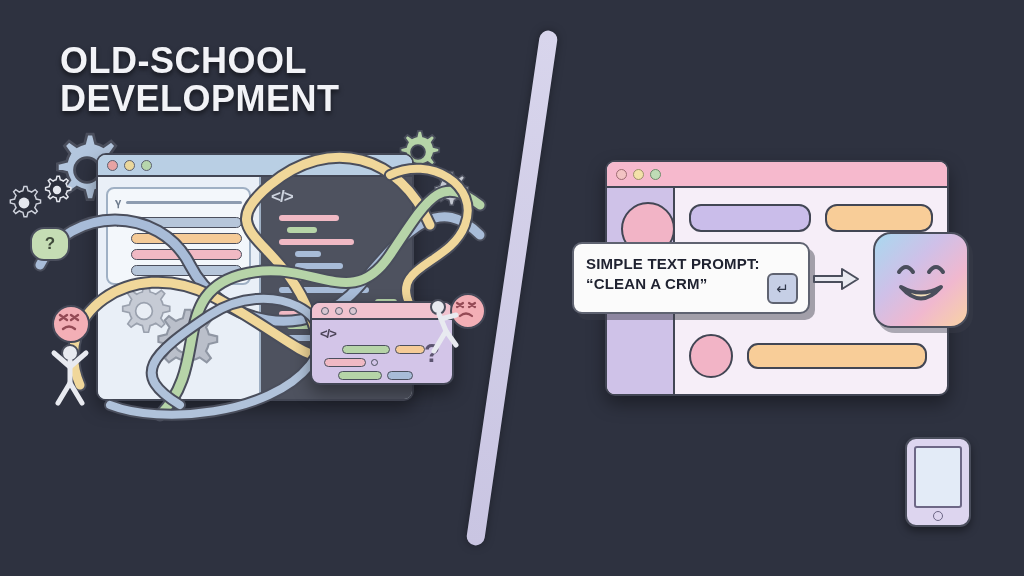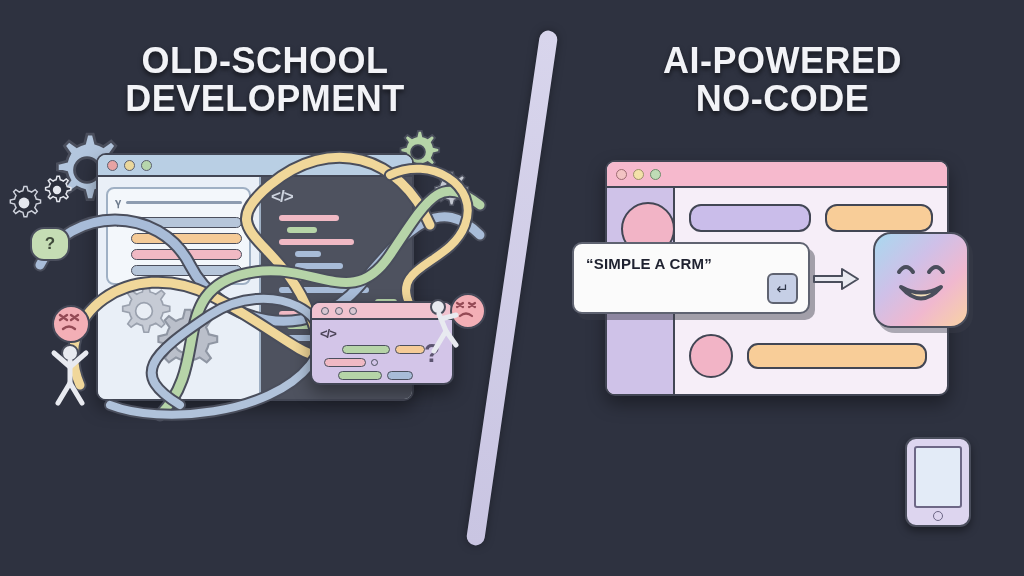--- a/index.html
+++ b/index.html
@@ -6,21 +6,21 @@
   body{
     width:1024px;height:576px;overflow:hidden;
     background:#2e3240;
     font-family:"Liberation Sans", sans-serif;
     position:relative;
   }
   #stage{position:absolute;inset:0;width:1024px;height:576px;}
 
   
   .heading{
-    position:absolute;text-align:center;
+    position:absolute;
     color:#f2f3f7;font-weight:700;letter-spacing:.5px;
     line-height:1.06;
     text-shadow:0 3px 5px rgba(0,0,0,.55);
     white-space:pre-line;
   }
   #head-left{left:60px;top:42px;width:410px;font-size:36px;}
   #head-right{left:585px;top:42px;width:395px;font-size:36px;}
 
   .caption{
     position:absolute;text-align:center;
@@ -236,21 +236,22 @@
             <span style="width:40px;height:40px;border-radius:50%;background:#f2b4c6;border:2px solid #424654;display:block;"></span>
             <span class="pill" style="width:176px;height:22px;border-radius:11px;background:#f8cd98;border:2px solid #424654;"></span>
           </div>
         </div>
       </div>
     </div>
 
     <div style="position:absolute;left:-8px;top:92px;width:238px;height:72px;background:#fbfbfb;
                 border:2px solid #5f6371;border-radius:10px;box-shadow:5px 6px 0 rgba(60,63,74,.45);
                 padding:10px 12px;box-sizing:border-box;">
-      <div style="color:#1f2230;font-size:15px;font-weight:700;letter-spacing:.2px;line-height:1.35;">“SIMPLE A CRM”</div>
+      <div style="color:#1f2230;font-size:15px;font-weight:700;letter-spacing:.2px;line-height:1.35;">SIMPLE TEXT PROMPT:</div>
+      <div style="color:#1f2230;font-size:15px;font-weight:700;letter-spacing:.2px;line-height:1.35;">“CLEAN A CRM”</div>
       <div style="position:absolute;right:10px;bottom:8px;width:27px;height:27px;border-radius:6px;
                   background:#c6cfe6;border:2px solid #5f6371;display:flex;align-items:center;justify-content:center;">
         <span style="color:#31384b;font-size:15px;line-height:1;">↵</span>
       </div>
     </div>
 
     <svg style="position:absolute;left:232px;top:115px;" width="48" height="28" viewBox="0 0 48 28">
       <path d="M2 11 L30 11 L30 4 L46 14 L30 24 L30 17 L2 17 Z" fill="#e9eaf1" stroke="#4a4e5c" stroke-width="2" stroke-linejoin="round"></path>
     </svg>
 
@@ -260,22 +261,20 @@
       <svg width="92" height="92" viewBox="0 0 92 92">
         <path d="M24 38 Q31 28 38 38" stroke="#4a4e5c" stroke-width="4" fill="none" stroke-linecap="round"></path>
         <path d="M54 38 Q61 28 68 38" stroke="#4a4e5c" stroke-width="4" fill="none" stroke-linecap="round"></path>
         <path d="M26 53 Q46 76 66 53 Q46 64 26 53 Z" fill="#f6e2bb" stroke="#4a4e5c" stroke-width="4" stroke-linejoin="round"></path>
       </svg>
     </div>
   </div>
 
   <div class="heading" id="head-left">OLD-SCHOOL
 DEVELOPMENT</div>
-  <div class="heading" id="head-right">AI-POWERED
-NO-CODE</div>
 
 
   <div style="position:absolute;left:905px;top:437px;width:62px;height:86px;border-radius:11px;
               background:#ddd5ef;border:2px solid #4a4e5c;box-shadow:0 4px 8px rgba(0,0,0,.4);">
     <div style="position:absolute;left:7px;top:7px;right:7px;bottom:17px;background:#e3ebf7;
                 border:2px solid #6d6786;border-radius:3px;"></div>
     <div style="position:absolute;left:50%;bottom:4px;transform:translateX(-50%);
                 width:8px;height:8px;border-radius:50%;border:1.5px solid #6d6786;"></div>
   </div>
 

